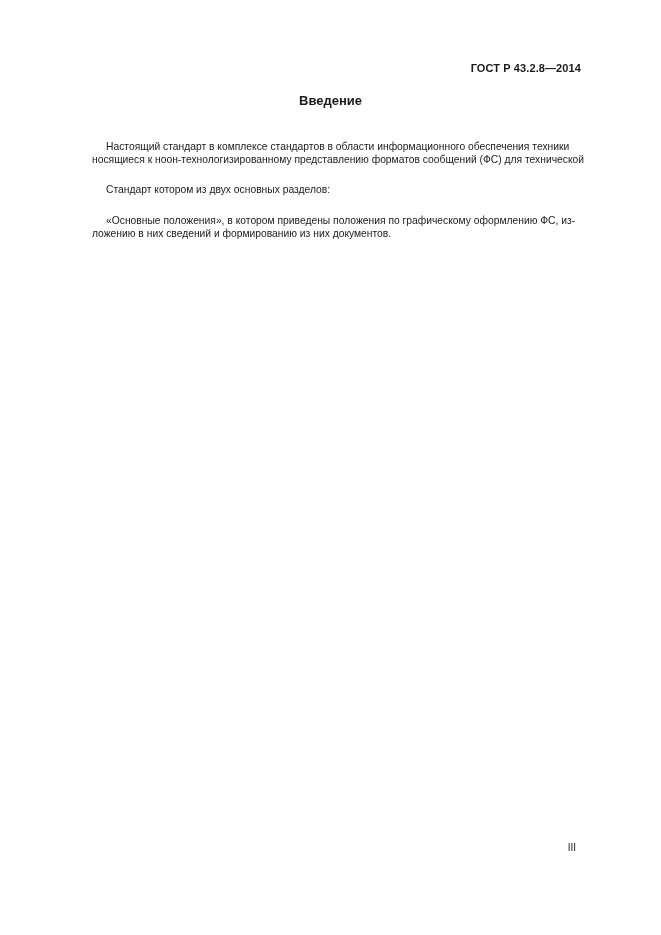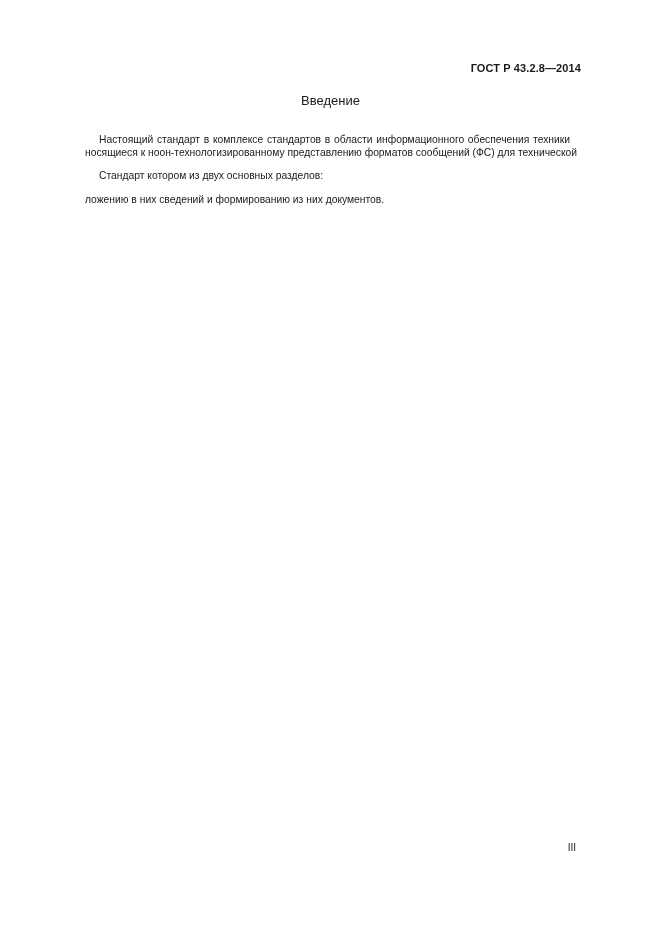--- a/index.html
+++ b/index.html
@@ -1,20 +1,20 @@
 <!DOCTYPE html>
 <html><head>
   <meta charset="utf-8">
   <style>
     html, body { margin: 0; padding: 0; background: #ffffff; }
     body { width: 661px; height: 935px; position: relative; overflow: hidden; font-family: "Liberation Sans", sans-serif; color: #1a1a1a; }
     .header-code { position: absolute; top: 62px; right: 80px; font-weight: bold; font-size: 11px; letter-spacing: 0.1px; }
-    .title { position: absolute; top: 93px; left: 0; width: 661px; text-align: center; font-weight: normal; font-size: 13px; }
+    .title { position: absolute; top: 93px; left: 0; width: 661px; text-align: center; font-weight: bold; font-size: 13px; }
     .content { position: absolute; top: 123px; left: 61px; width: 519px; font-size: 10.3px; line-height: 13.2px; }
-    .para { margin: 10px; text-align: justify; text-indent: 14px; }
+    .para { margin: 17px; text-align: justify; text-indent: 14px; }
     .line { display: block; text-align: justify; text-align-last: justify; white-space: nowrap; }
     .line.last { text-align-last: left; }
     .page-num { position: absolute; top: 842px; right: 85px; font-size: 10px; }
   </style>
 </head>
 <body>
 
 <div class="header-code">ГОСТ Р 43.2.8—2014</div>
 
 <div class="title">Введение</div>
@@ -23,17 +23,18 @@
   <p class="para">
     <span class="line" style="padding-left:14px">Настоящий стандарт в комплексе стандартов в области информационного обеспечения техники</span>
     <span class="line">носящиеся к ноон-технологизированному представлению форматов сообщений (ФС) для технической</span>
   </p>
   <p class="para">
     <span class="line last" style="padding-left:14px">Стандарт котором из двух основных разделов:</span>
   </p>
   <p class="para">
   </p>
   <p class="para">
+    <span class="line" style="padding-left:14px">«Основные положения», в котором приведены положения по графическому оформлению ФС, из-</span>
     <span class="line last">ложению в них сведений и формированию из них документов.</span>
   </p>
 </div>
 
 <div class="page-num">III</div>
 
 </body></html>

